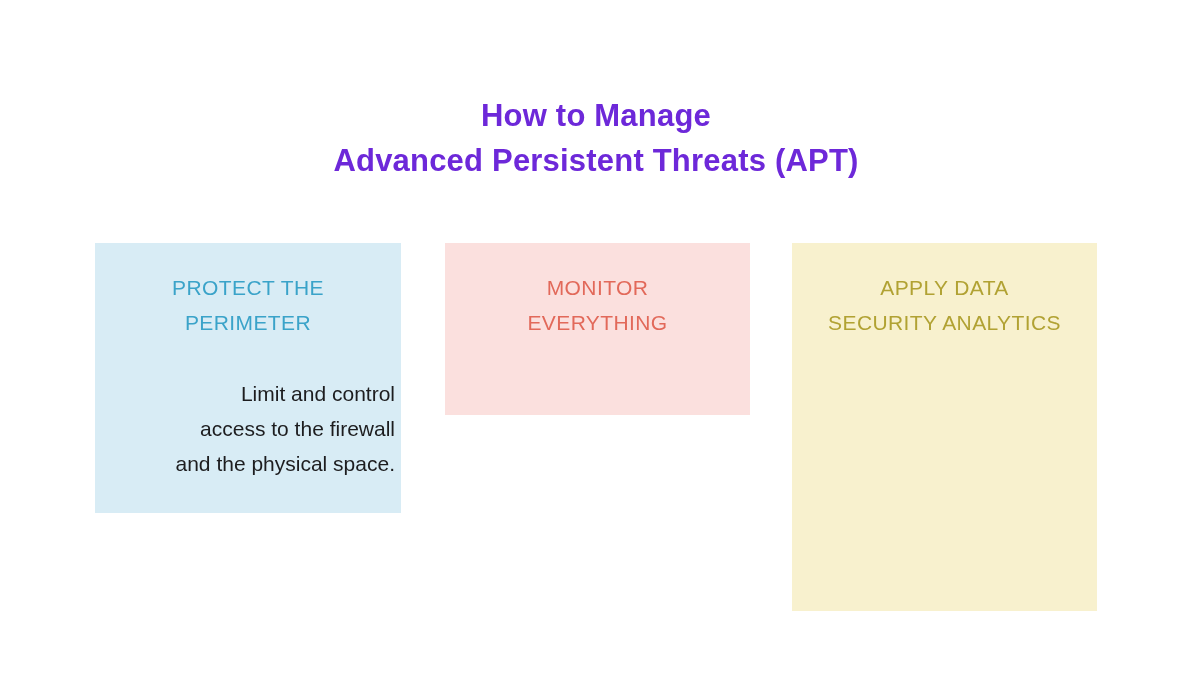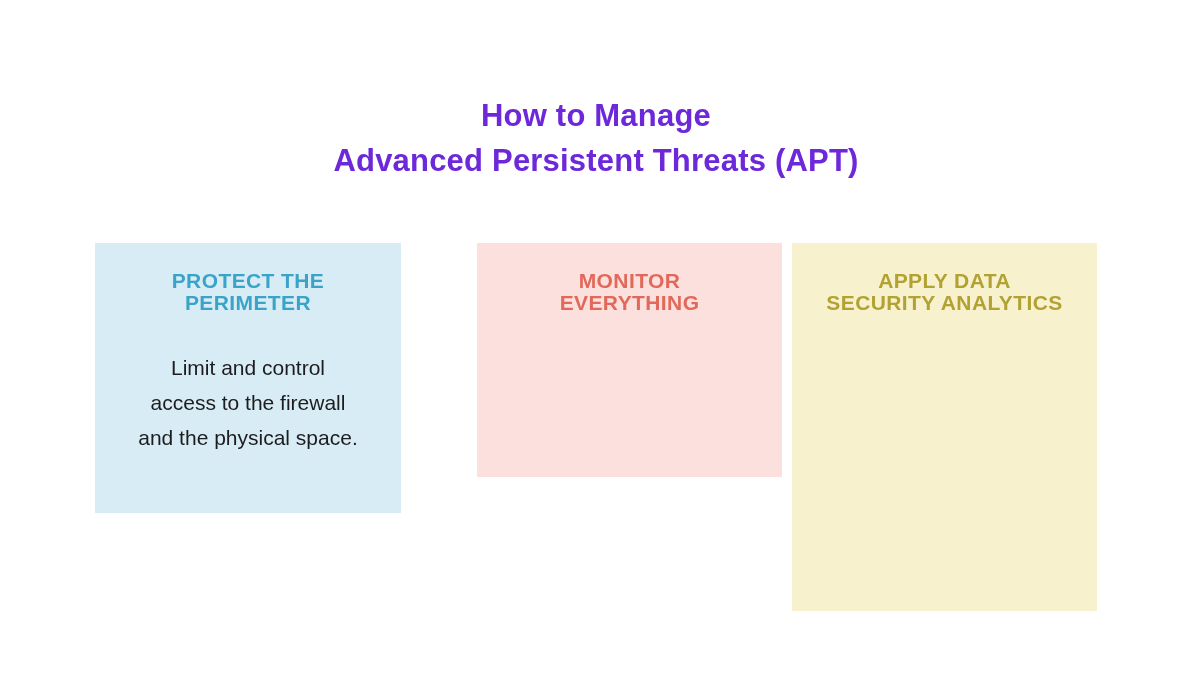--- a/index.html
+++ b/index.html
@@ -30,27 +30,27 @@
     white-space: pre-line;
     letter-spacing: 0.2px;
   }
   .card {
     position: absolute;
     top: 243px;
     box-sizing: border-box;
     text-align: center;
   }
   .card-1 { left: 95px;  width: 306px; height: 270px; }
-  .card-2 { left: 445px; width: 305px; height: 234px; margin-left: 32px; }
+  .card-2 { left: 445px; width: 305px; height: 172px; }
   .card-3 { left: 792px; width: 305px; height: 368px; }
   .card-heading {
     margin: 27px 10px 0 10px;
     font-size: 21px;
-    font-weight: 700;
-    line-height: 22px;
+    font-weight: 400;
+    line-height: 35px;
     letter-spacing: 0.4px;
     white-space: pre-line;
   }
   .card-body {
     margin: 36px 6px 0 6px;
     font-size: 21px;
     font-weight: 400;
     line-height: 35px;
     white-space: pre-line;
   }
@@ -59,21 +59,21 @@
 <body>
 
 <div class="canvas">
 
   <h1 class="title" style="color: #6d28d9;">How to Manage
 Advanced Persistent Threats (APT)</h1>
 
   <div class="card card-1" style="background-color: rgb(216, 236, 245);">
     <div class="card-heading" style="color: rgb(58, 163, 201);">PROTECT THE
 PERIMETER</div>
-    <div class="card-body" style="color: rgb(29, 29, 31);">Limit and control
+    <div class="card-body" style="color: rgb(29, 29, 31); text-align: right;">Limit and control
 access to the firewall
 and the physical space.</div>
   </div>
 
   <div class="card card-2" style="background-color: rgb(251, 224, 222);">
     <div class="card-heading" style="color: rgb(226, 105, 90);">MONITOR
 EVERYTHING</div>
   </div>
 
   <div class="card card-3" style="background-color: rgb(248, 241, 206);">

